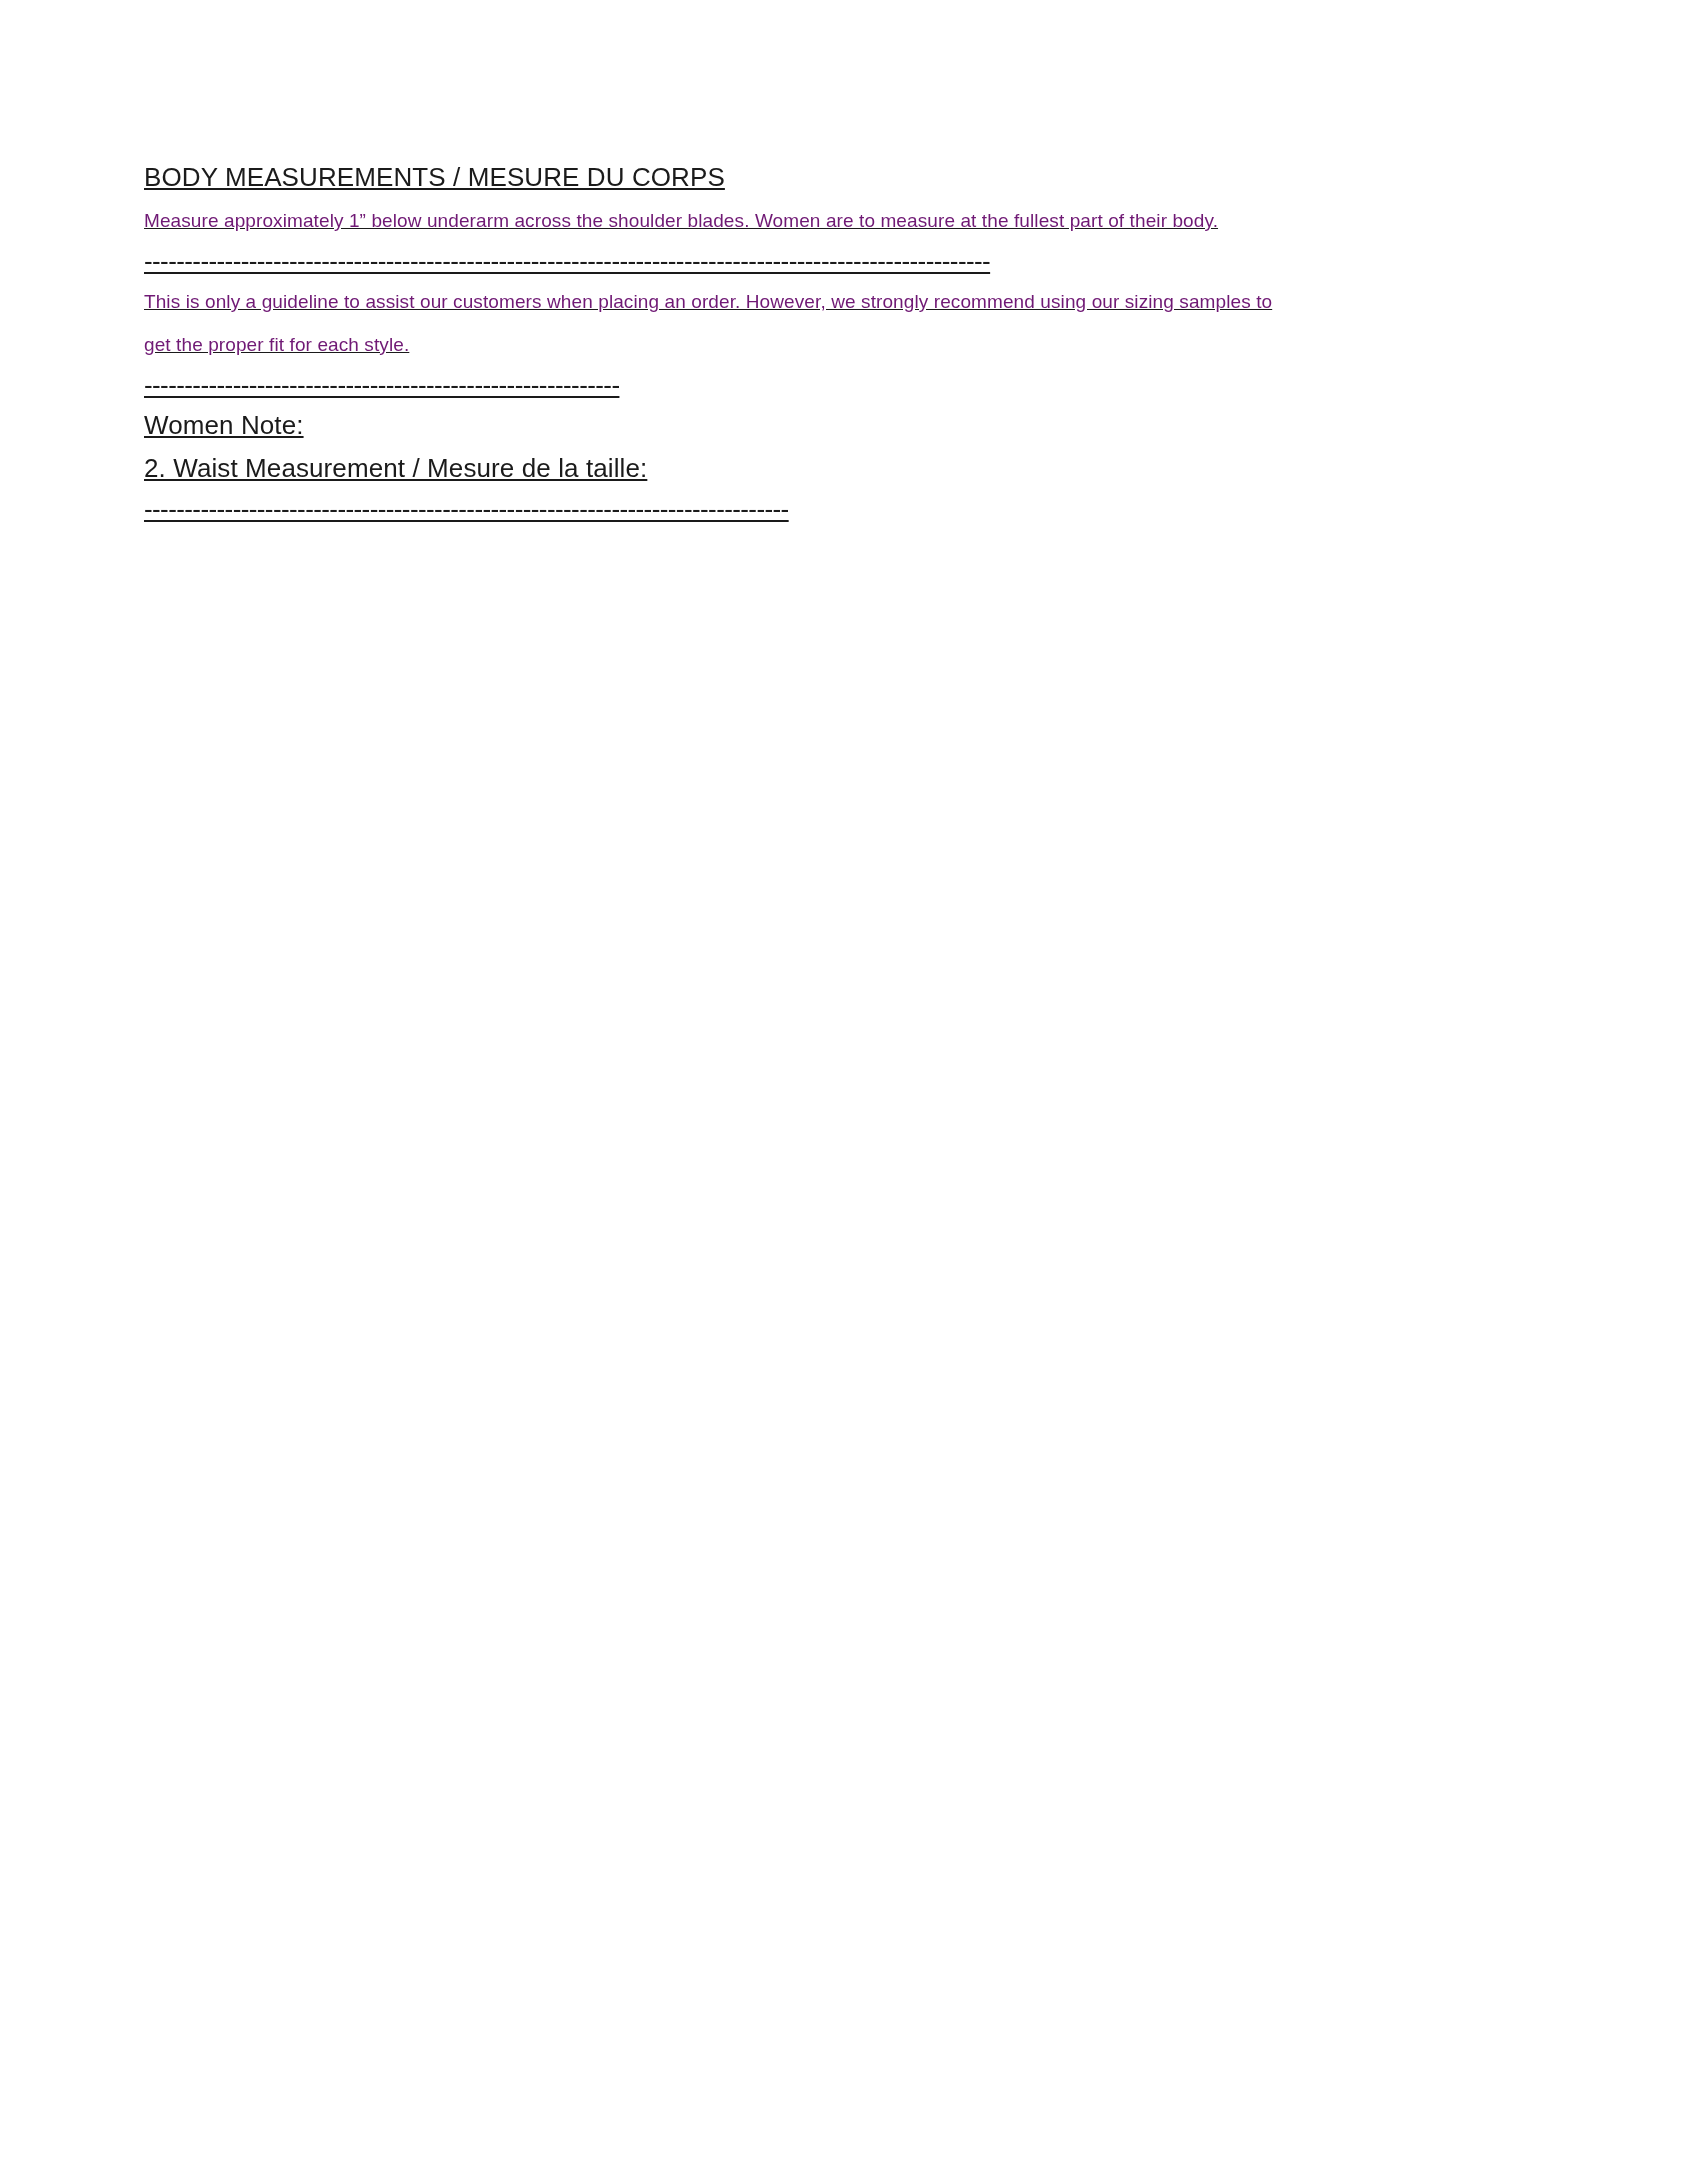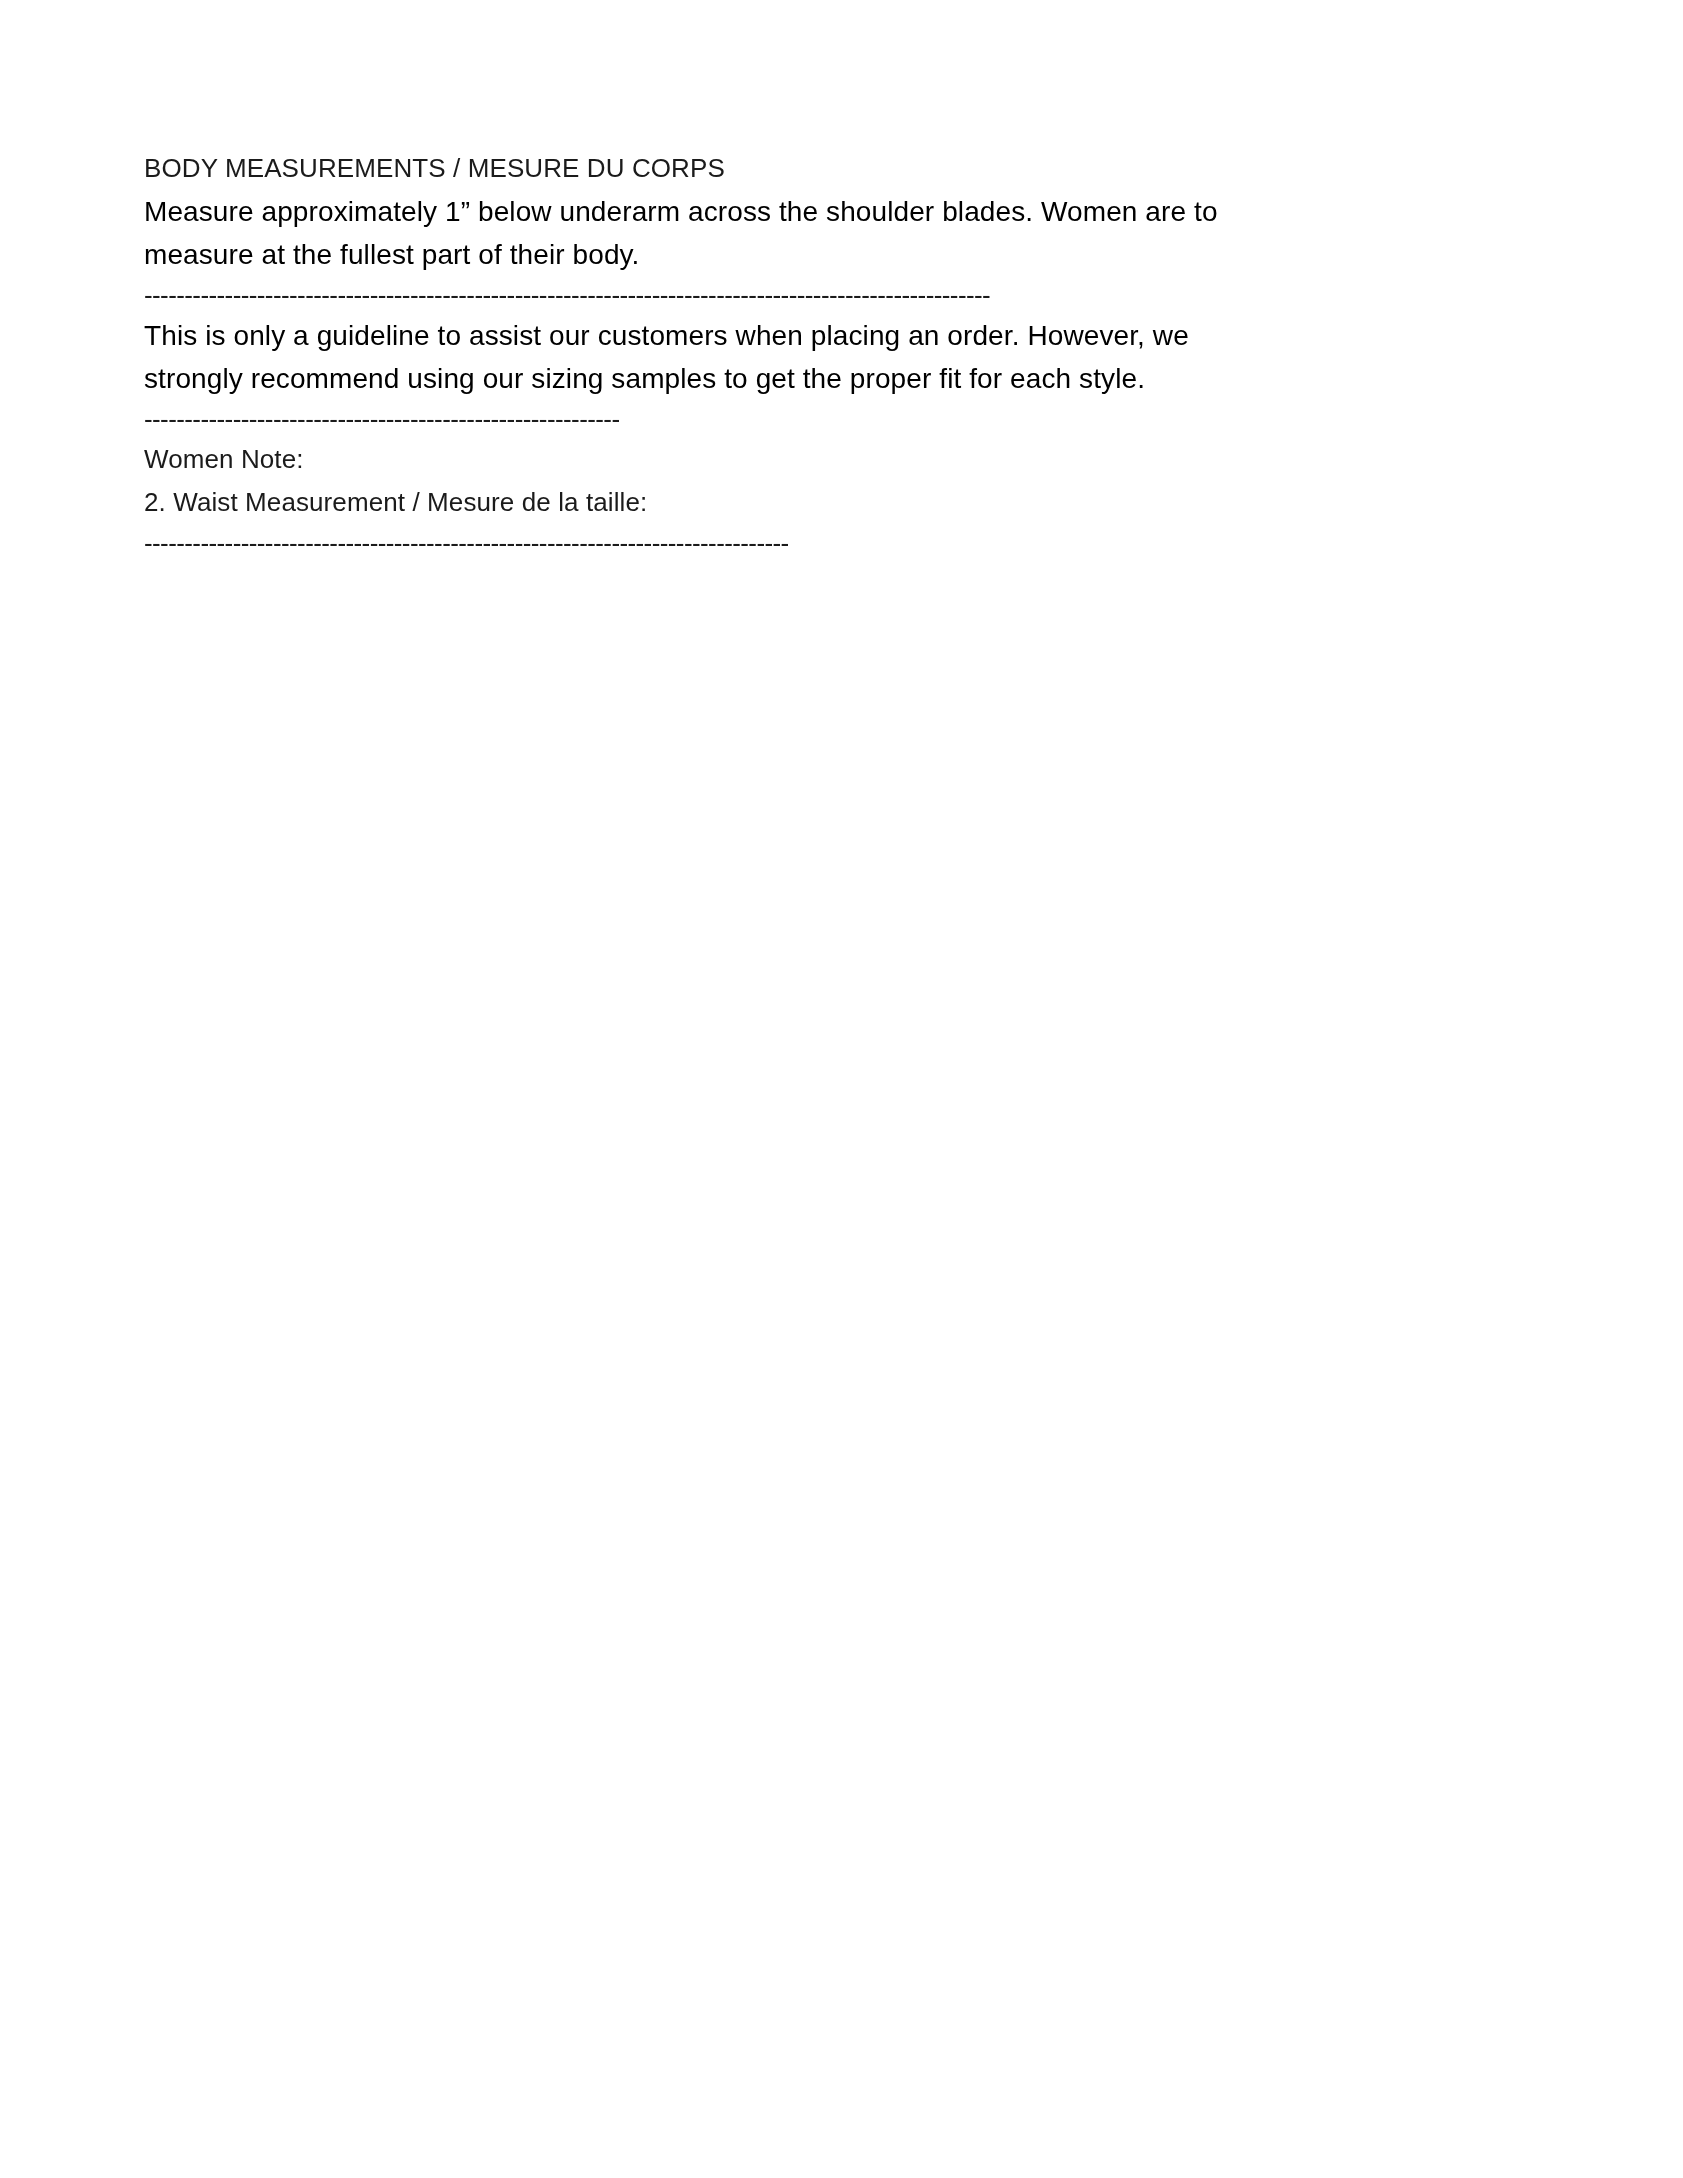--- a/index.html
+++ b/index.html
@@ -16,35 +16,36 @@
   }
   .page {
     position: relative;
     width: 1683px;
     height: 2178px;
     background: #ffffff;
   }
   .doc-body {
     position: absolute;
     left: 144px;
-    top: 147px;
+    top: 156px;
     width: 1307px;
+    text-decoration: underline;
   }
   .line {
     font-size: 26px;
     line-height: 43px;
     letter-spacing: 0.1px;
     white-space: pre-wrap;
     color: #1b1b1b;
   }
   .para {
-    font-size: 28px;
+    font-size: 19px;
     line-height: 43px;
     letter-spacing: 0.1px;
-    color: #000000;
+    color: #701a75;
     max-width: 1148px;
   }
   .rule {
     font-size: 26px;
     line-height: 38px;
     letter-spacing: -0.6px;
     color: #1b1b1b;
     white-space: nowrap;
     overflow: hidden;
     font-family: "Liberation Sans", sans-serif;

